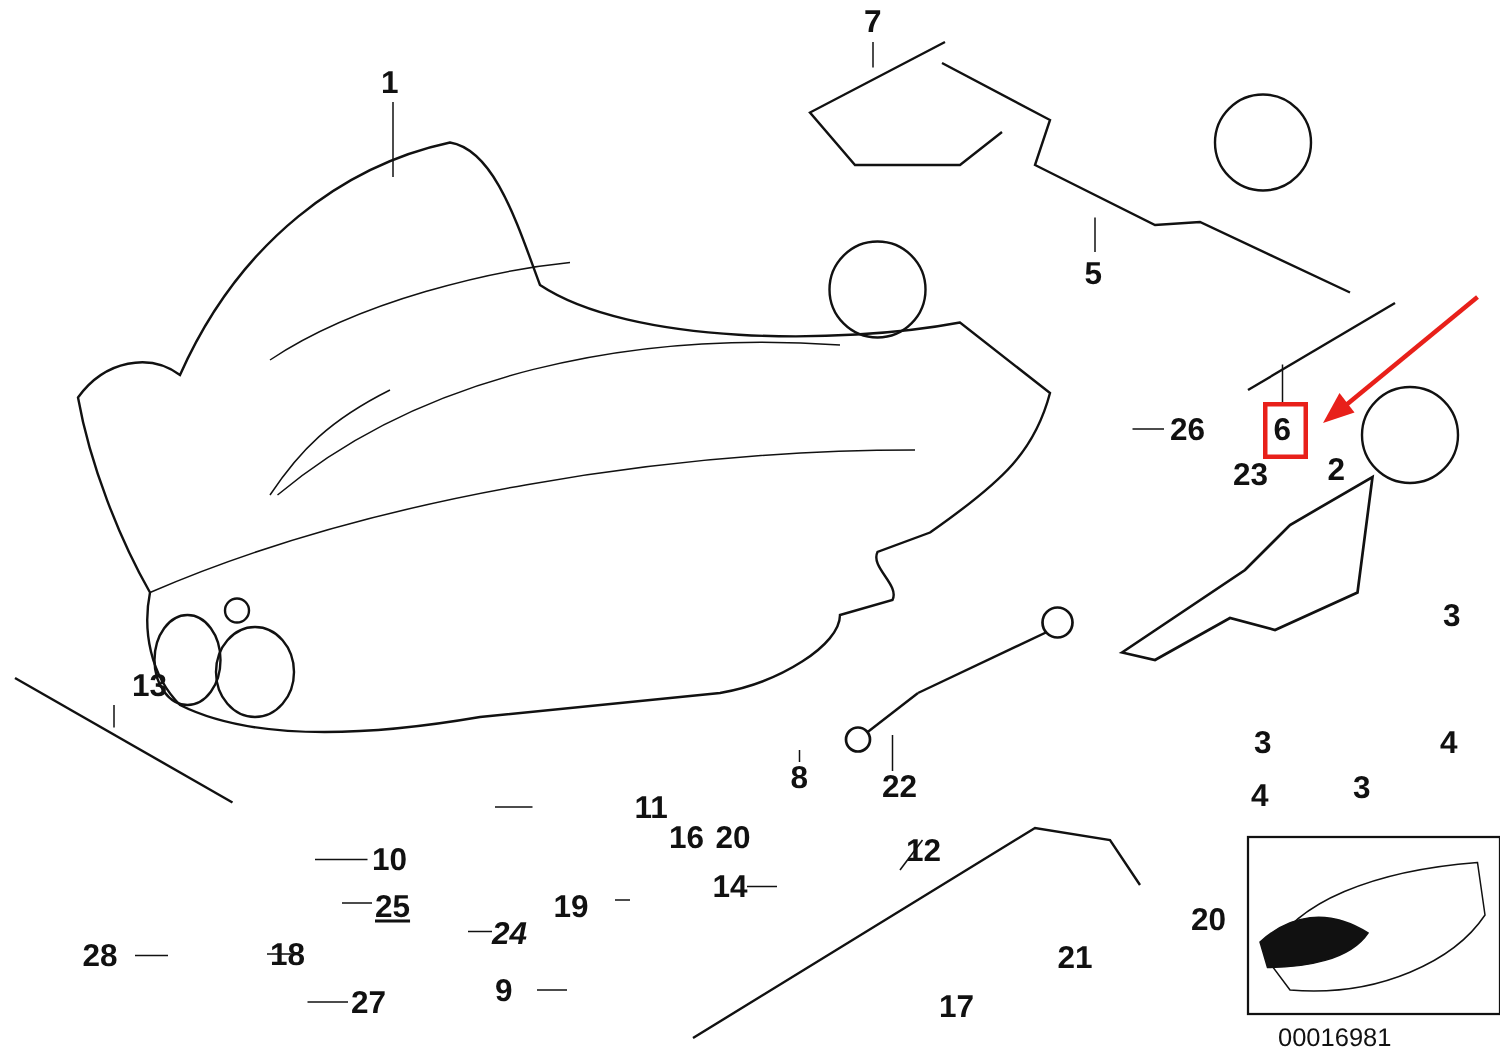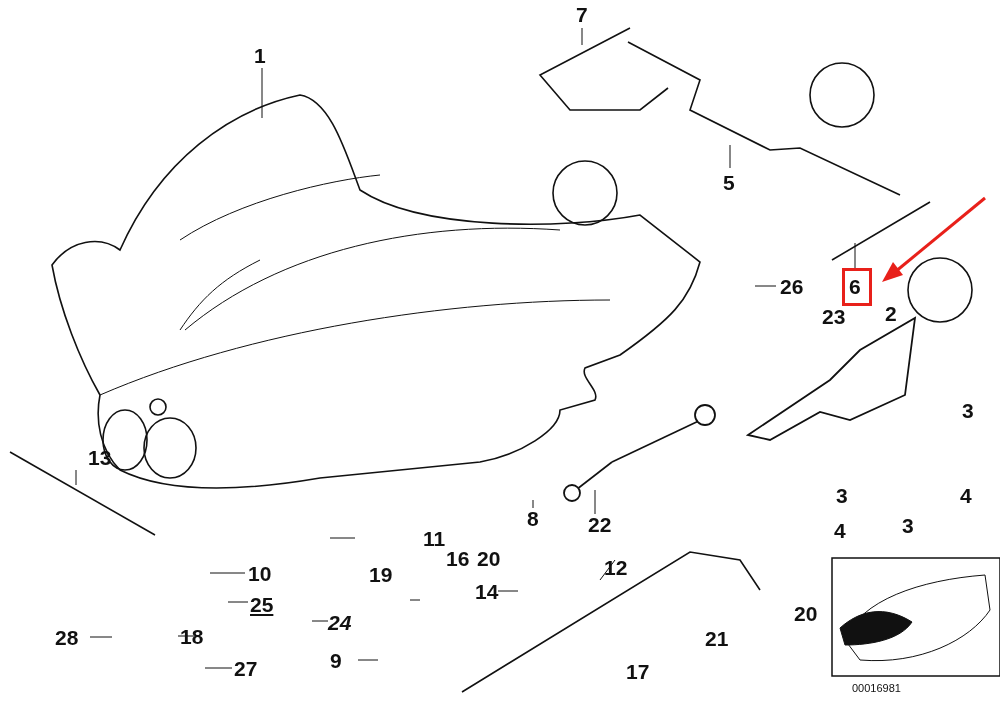--- a/index.html
+++ b/index.html
@@ -1,19 +1,19 @@
 <!DOCTYPE html>
 <html><head>
 <meta charset="utf-8">
 <style>
   html, body { margin:0; padding:0; background:#ffffff; }
   body { width:1000px; height:706px; position:relative; overflow:hidden; font-family:"Liberation Sans", sans-serif; }
   #diagram { position:absolute; left:0; top:0; width:1000px; height:706px; }
   .lbl { position:absolute; font-family:"Liberation Sans", sans-serif; font-weight:bold; font-size:21px; color:#111; line-height:1; white-space:nowrap; }
-  .ref { position:absolute; font-family:"Liberation Sans", sans-serif; font-size:11px; color:#111; }
+  .ref { position:absolute; font-family:"Liberation Sans", sans-serif; font-size:17px; color:#111; }
   .hl-box { position:absolute; border:3px solid #e8201a; box-sizing:border-box; }
   svg .ln { stroke:#111; stroke-width:1.6; fill:none; }
   svg .thin { stroke:#111; stroke-width:1; fill:none; }
   svg .part { stroke:#111; stroke-width:1.8; fill:#fff; }
   svg .dark { fill:#111; stroke:#111; }
 </style>
 </head>
 <body>
 
 <svg id="diagram" viewBox="0 0 1000 706" xmlns="http://www.w3.org/2000/svg">
@@ -102,21 +102,21 @@
 <span class="lbl" style="left:330px;top:650px;">9</span>
 <span class="lbl" style="left:248px;top:563px;">10</span>
 <span class="lbl" style="left:388px;top:528px;margin-left:35px;">11</span>
 <span class="lbl" style="left:604px;top:557px;">12</span>
 <span class="lbl" style="left:63px;top:447px;margin-left:25px;">13</span>
 <span class="lbl" style="left:475px;top:581px;">14</span>
 <span class="lbl" style="left:477px;top:548px;">20</span>
 <span class="lbl" style="left:446px;top:548px;">16</span>
 <span class="lbl" style="left:626px;top:661px;text-align:center;">17</span>
 <span class="lbl" style="left:180px;top:626px;">18</span>
-<span class="lbl" style="left:369px;top:564px;">19</span>
+<span class="lbl" style="left:369px;top:594px;">19</span>
 <span class="lbl" style="left:794px;top:603px;">20</span>
 <span class="lbl" style="left:705px;top:628px;">21</span>
 <span class="lbl" style="left:588px;top:514px;">22</span>
 <span class="lbl" style="left:822px;top:306px;">23</span>
 <span class="lbl" style="left:328px;top:612px;font-style:italic;">24</span>
 <span class="lbl" style="left:250px;top:594px;text-decoration:underline;">25</span>
 <span class="lbl" style="left:780px;top:276px;">26</span>
 <span class="lbl" style="left:234px;top:658px;">27</span>
 <span class="lbl" style="left:55px;top:627px;">28</span>
 

